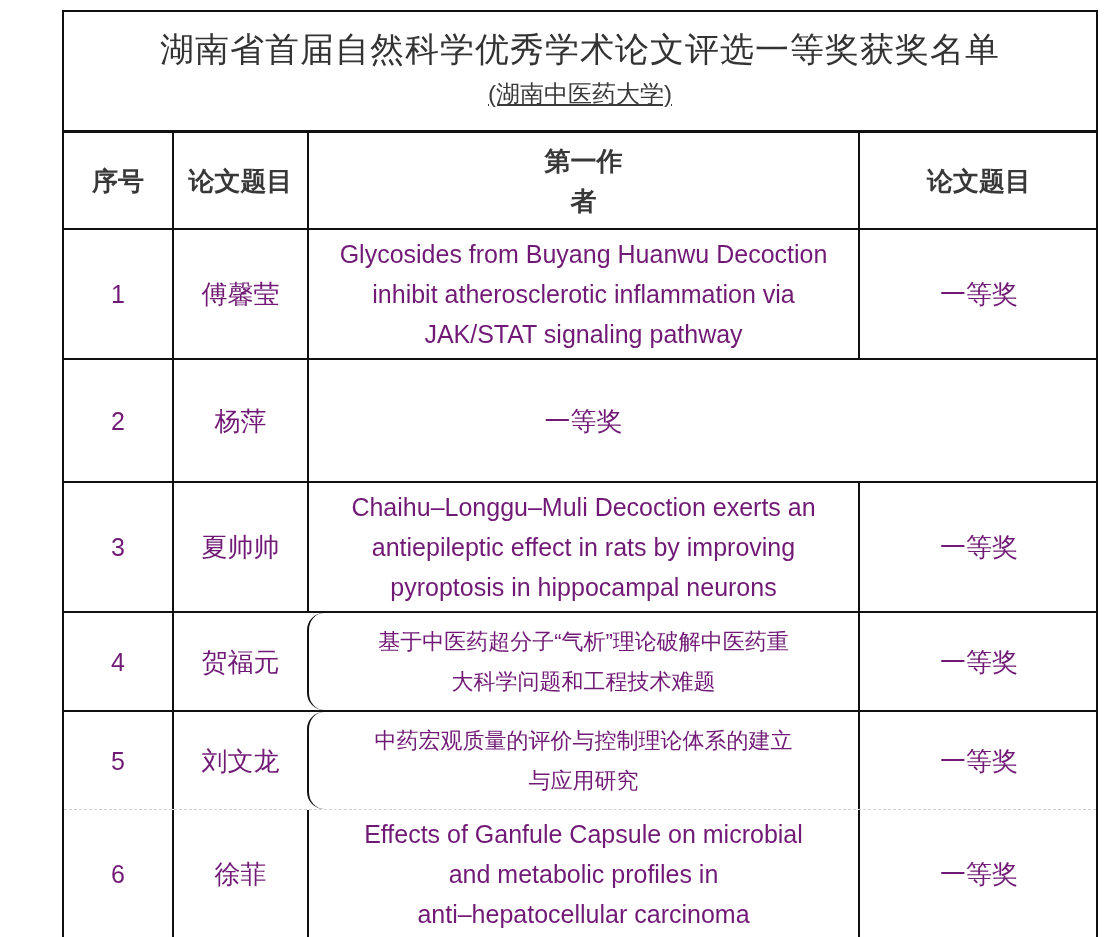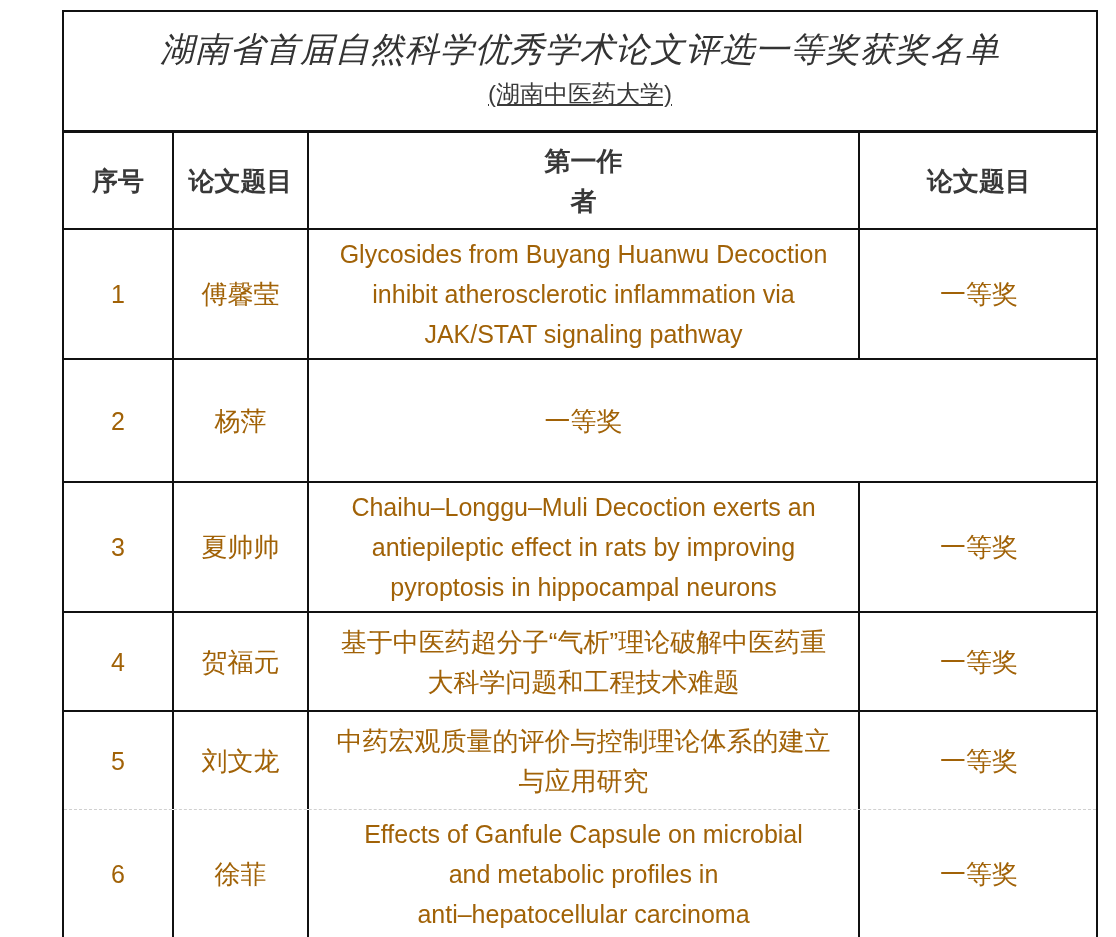--- a/index.html
+++ b/index.html
@@ -34,21 +34,20 @@
     height: 118px;
     padding-top: 14px;
     text-align: center;
   }
   .doc-title {
     font-size: 34px;
     line-height: 46px;
     font-weight: 400;
     color: #333333;
     letter-spacing: 1px;
-    font-style: italic;
   }
   .doc-subtitle {
     margin-top: 6px;
     font-size: 24px;
     line-height: 32px;
     color: #3a3a3a;
     text-decoration: underline;
   }
   
   .trow {
@@ -60,35 +59,35 @@
   .trow.dashed-top { border-top: 1px dashed #d0d0d0; }
   .tcell {
     box-sizing: border-box;
     display: flex;
     align-items: center;
     justify-content: center;
     text-align: center;
     padding: 4px 2px;
     font-size: 26px;
     line-height: 40px;
-    color: #a16207;
+    color: #701a75;
   }
   .tcell + .tcell { border-left: 2px solid #111111; }
   .header-row .tcell { font-size: 26px; color: #383838; }
   .header-row { height: 95px; }
   .hdr-author-text {
     display: inline-block;
     max-width: 86px; 
   }
   .cell-title {
     white-space: pre-line;
     font-size: 25px;
     line-height: 40px;
   }
-  .cell-title.cjk { font-size: 26px; }
+  .cell-title.cjk { font-size: 22px; border-radius: 17px; }
   .cell-serial { font-size: 25px; }
   .row-h-tall   { min-height: 121px; }
   .row-h-short  { min-height: 97px;  }
   .row-h-last   { min-height: 118px; }
 </style>
 </head>
 <body>
 
 <div class="sheet">
   <div class="award-table">

